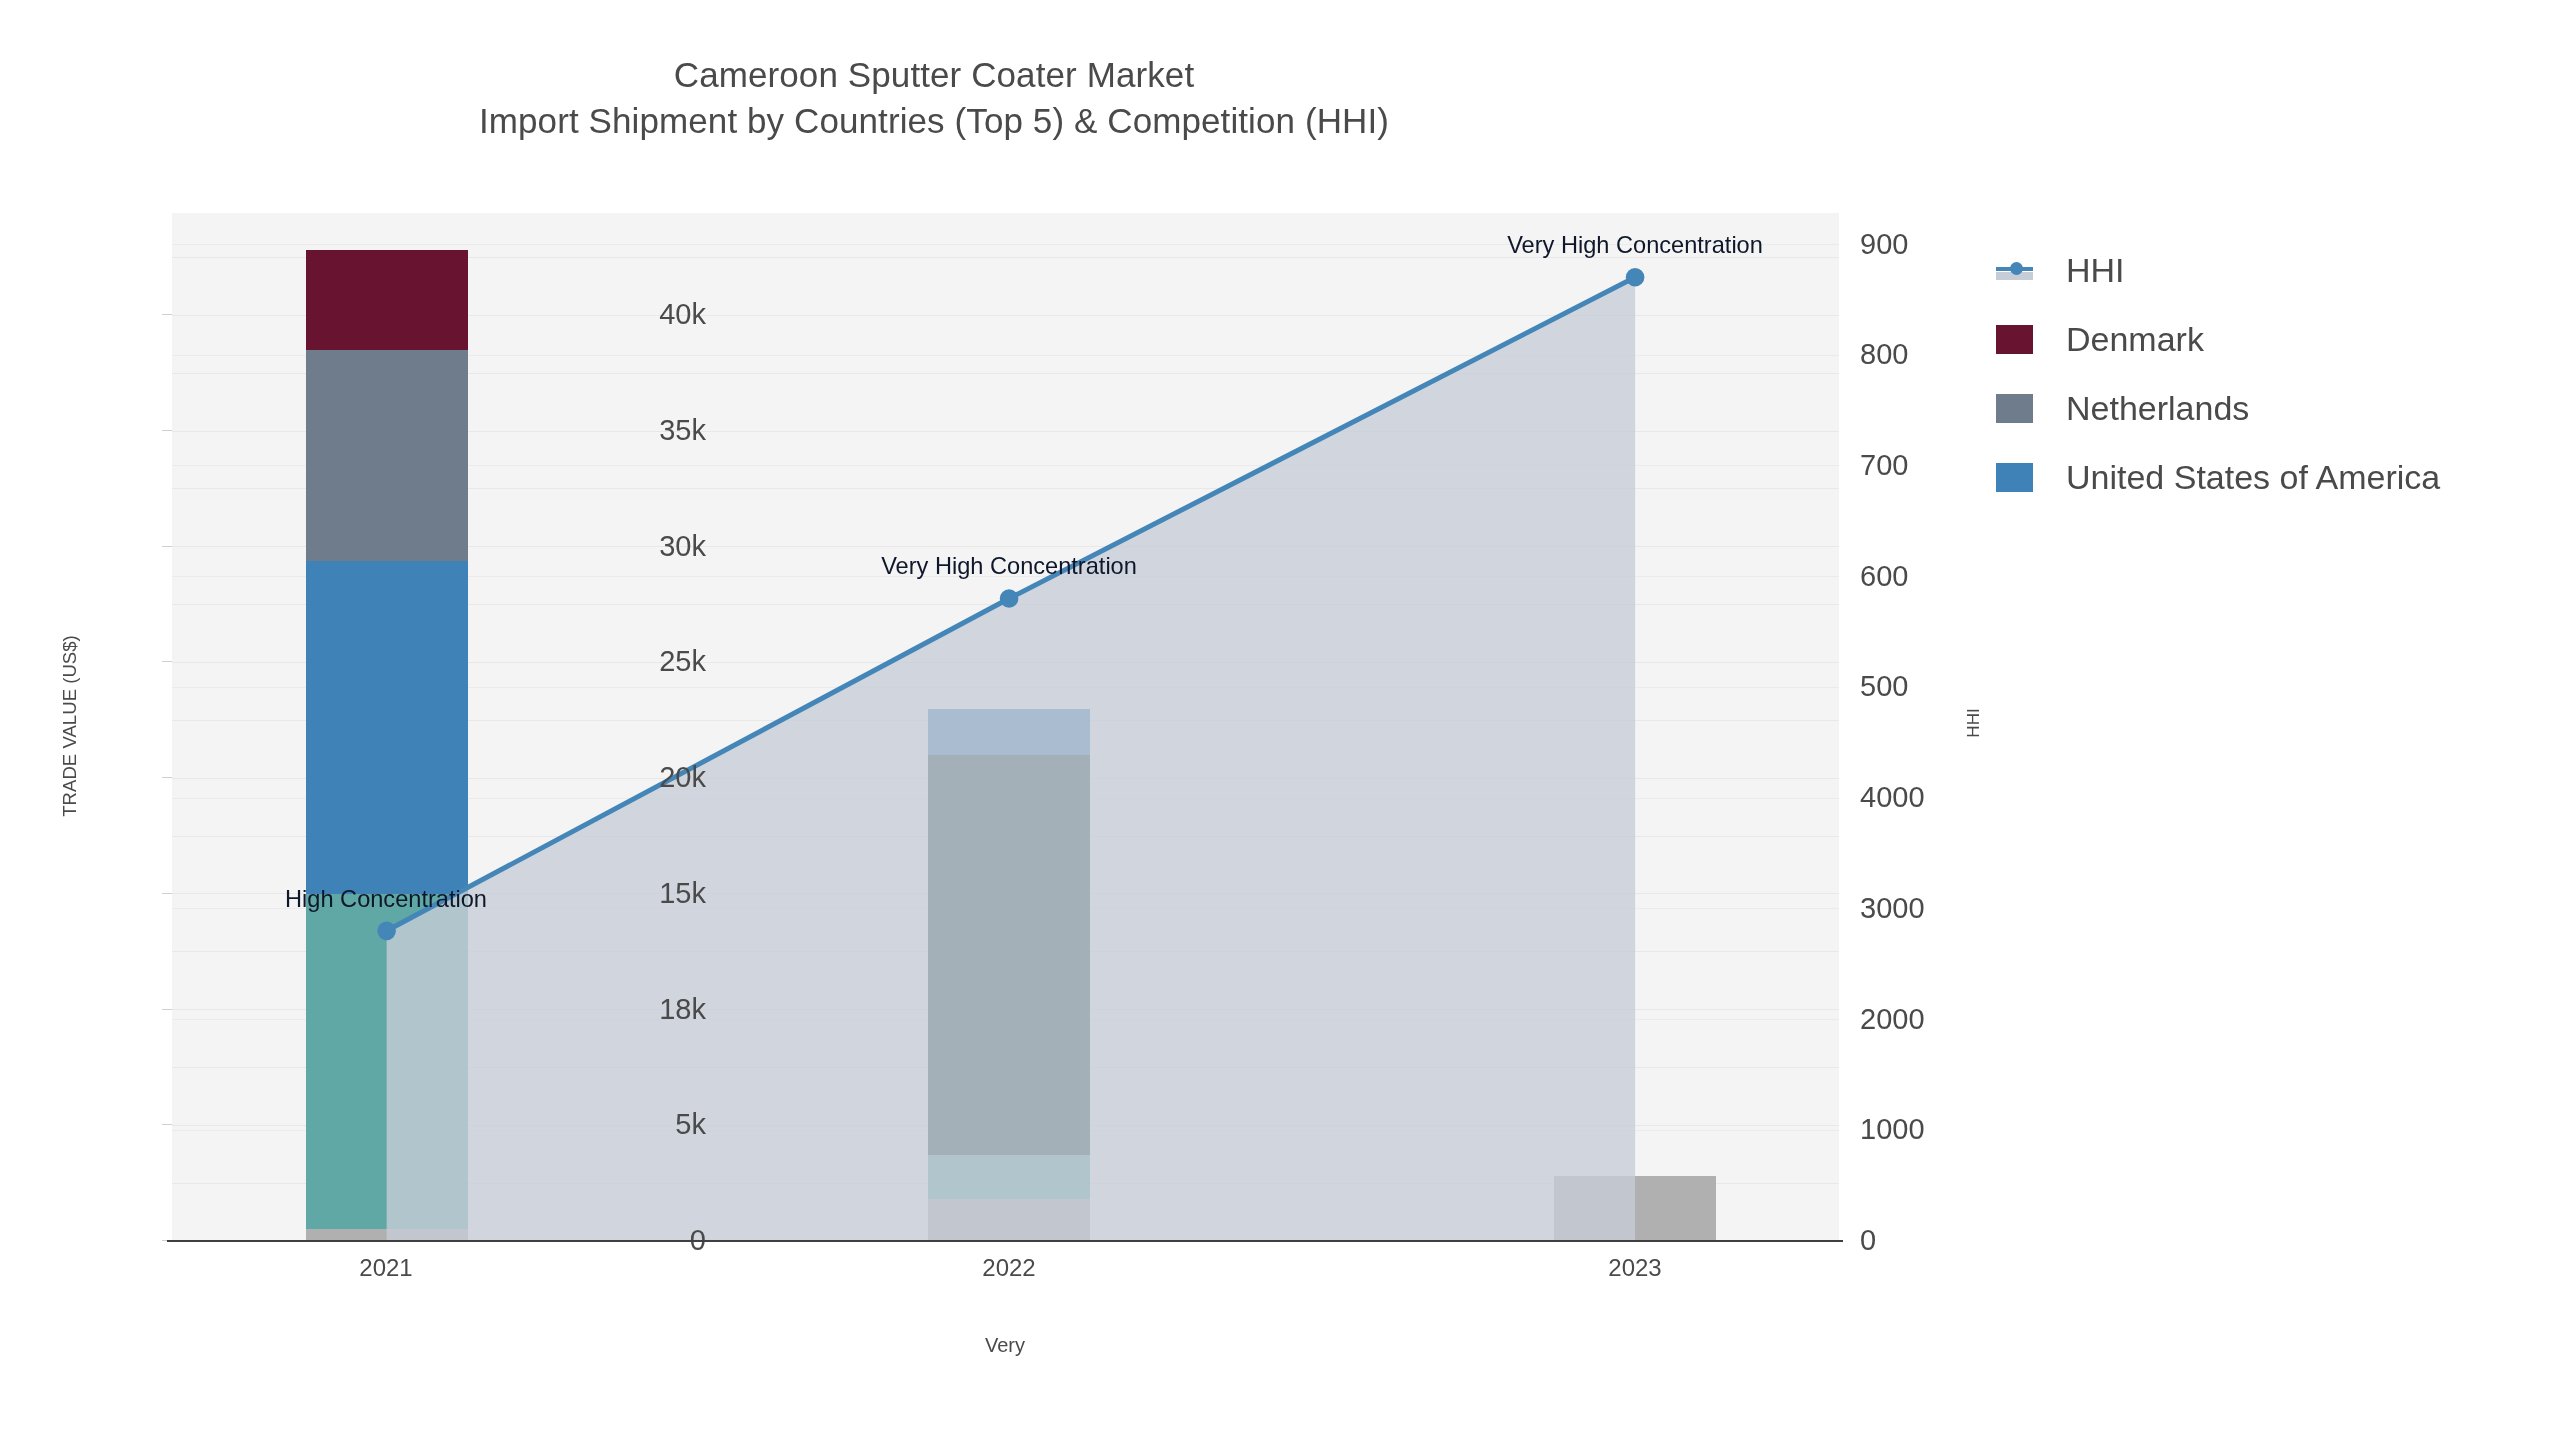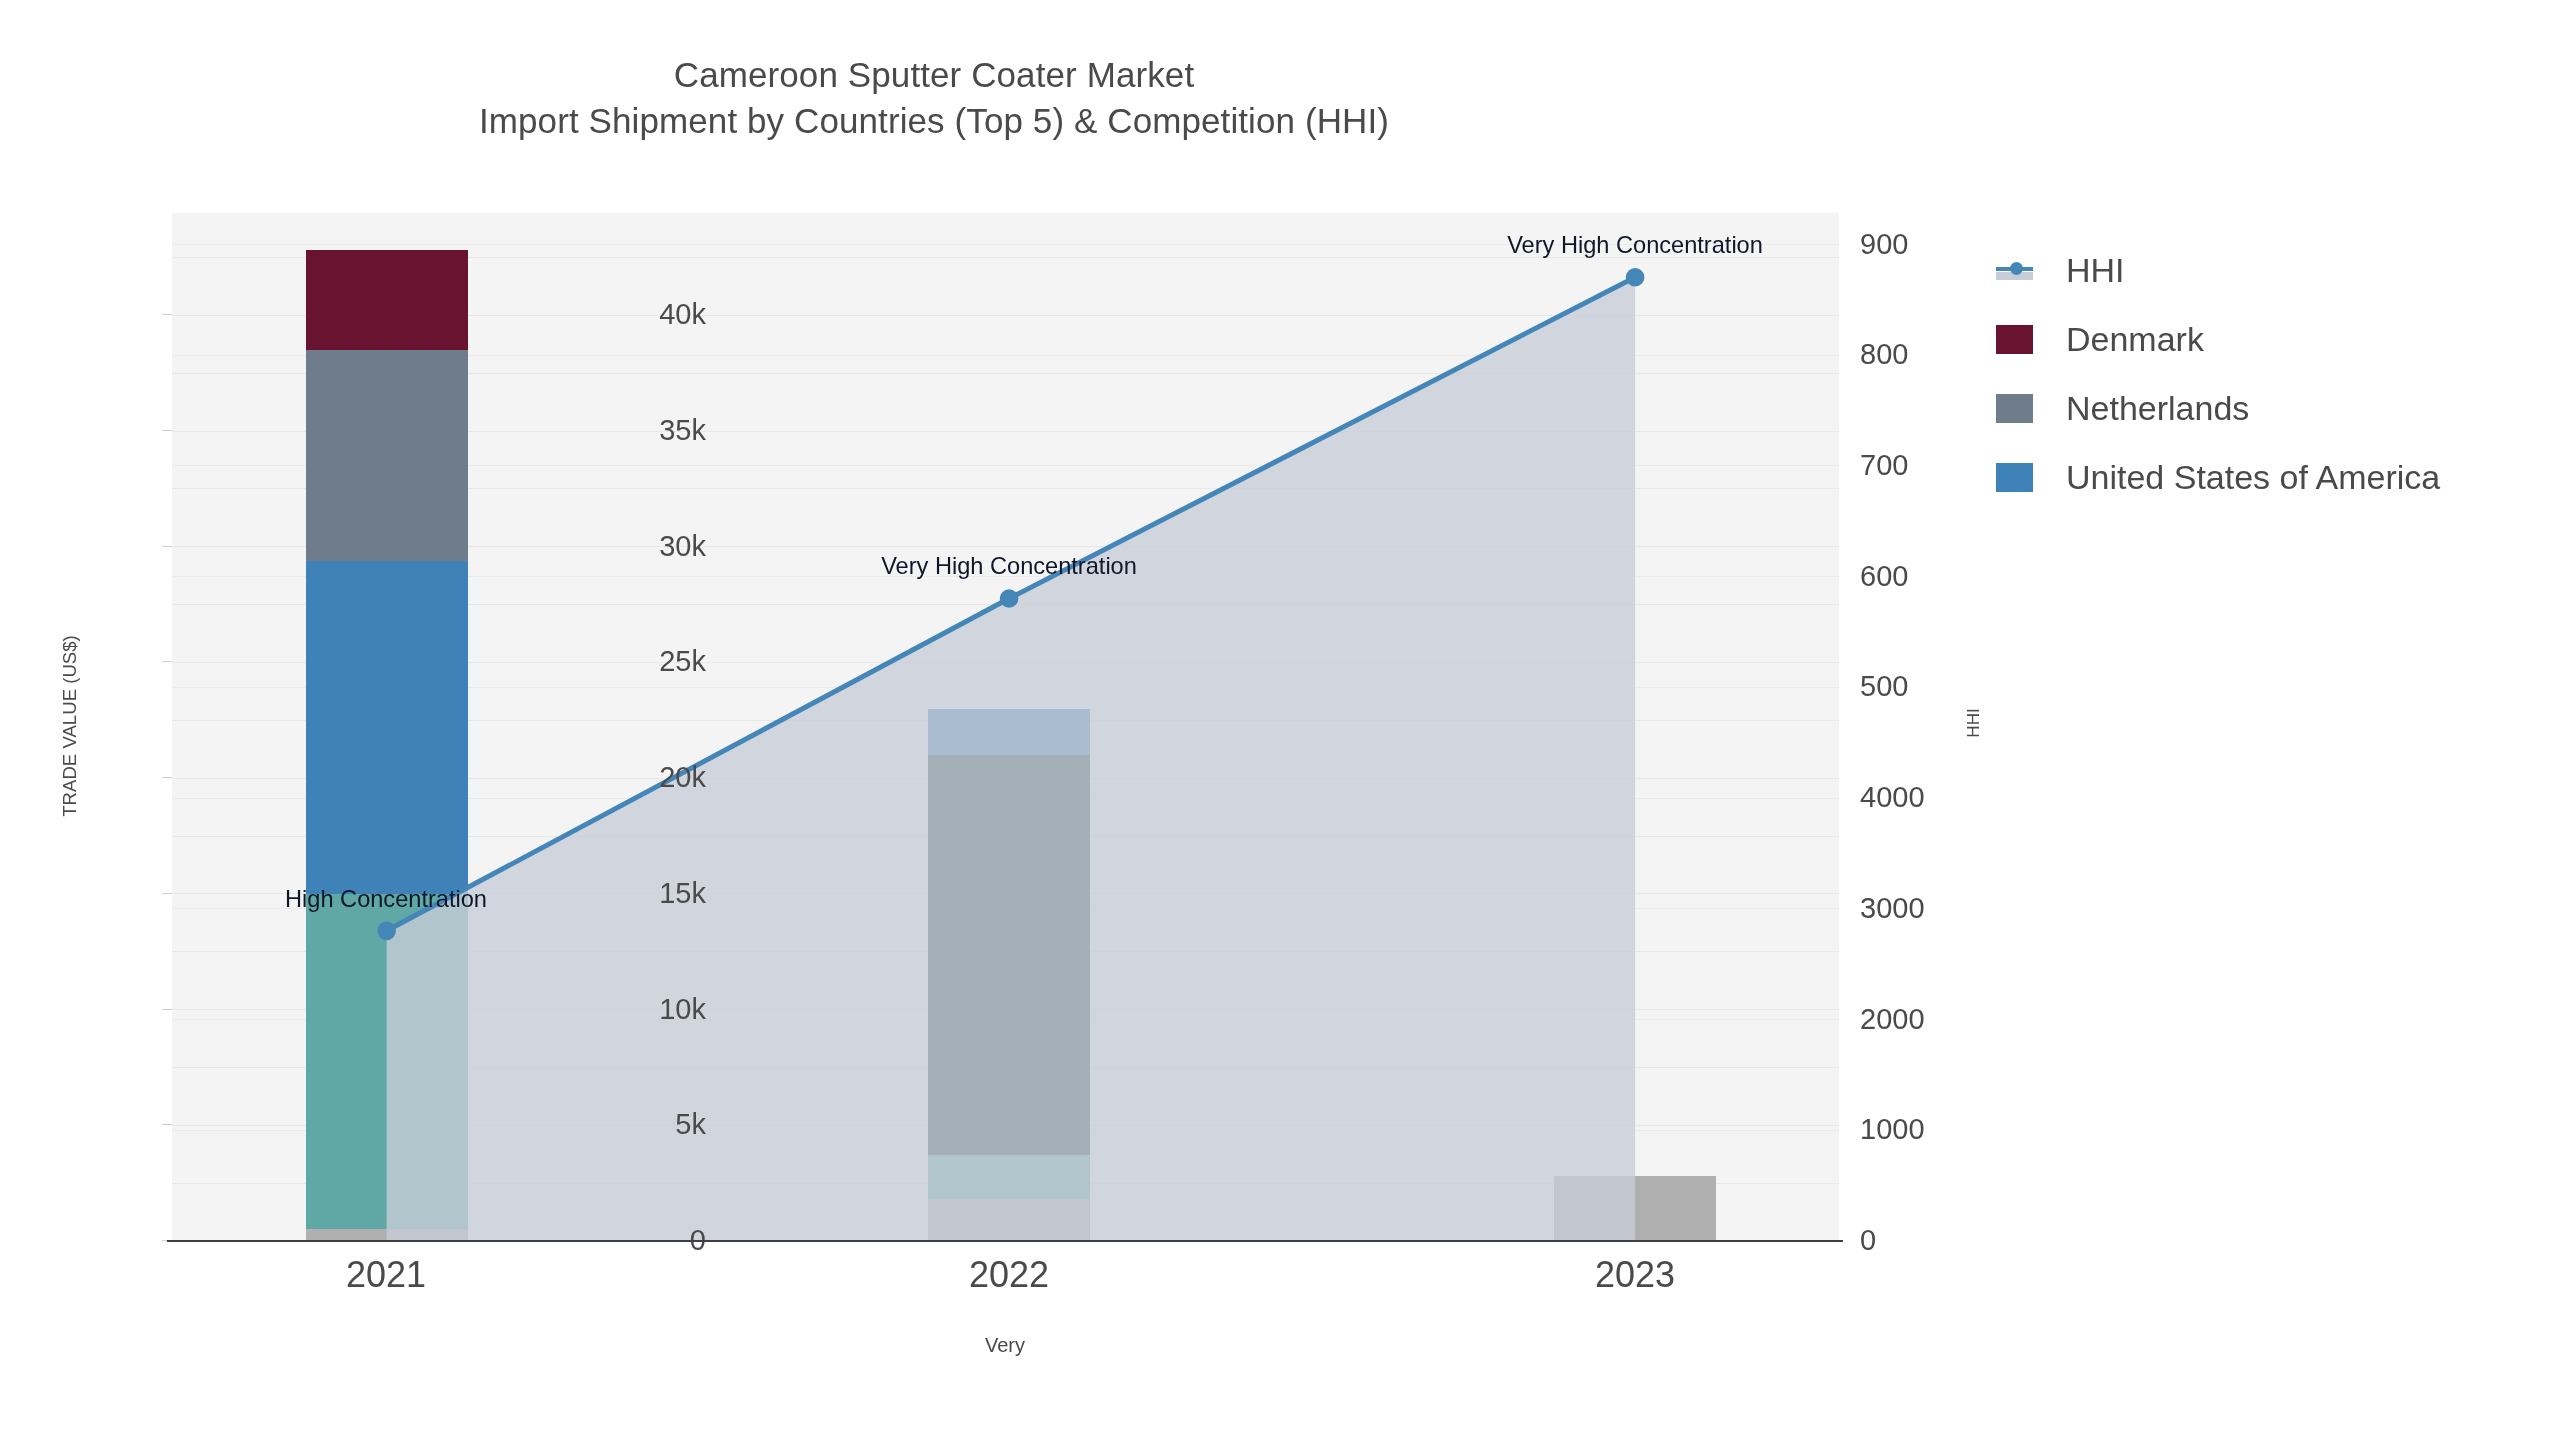--- a/index.html
+++ b/index.html
@@ -74,21 +74,21 @@
   #ylabel-right{
     position:absolute;left:1964px;top:723px;
     transform:rotate(-90deg) translate(-50%,0);
     transform-origin:0 0;
     font-size:17px;color:#4a4a4a;white-space:nowrap;
   }
 
   
   .xtick{
     position:absolute;top:1254px;
-    font-size:36px;color:#4a4a4a;
+    font-size:24px;color:#4a4a4a;
     transform:translateX(-50%);
     white-space:nowrap;
   }
   #xlabel{
     position:absolute;top:1334px;left:1005px;
     transform:translateX(-50%);
     font-size:20px;color:#4a4a4a;
   }
 
   
@@ -183,21 +183,21 @@
     <circle cx="300" cy="1002.7241379310344" r="13" fill="#4586b8"></circle>
     <circle cx="1170" cy="538.5" r="13" fill="#4586b8"></circle>
     <circle cx="2045" cy="89.75" r="13" fill="#4586b8"></circle>
   </svg>
 
 <div id="axis-marks">
     <div class="ytick" style="top: 1240px;">0</div>
     <div class="ytick-mark" style="top: 1240px;"></div>
     <div class="ytick" style="top: 1124px;">5k</div>
     <div class="ytick-mark" style="top: 1124px;"></div>
-    <div class="ytick" style="top: 1009px;">10k</div>
+    <div class="ytick" style="top: 1009px;">18k</div>
     <div class="ytick-mark" style="top: 1009px;"></div>
     <div class="ytick" style="top: 893px;">15k</div>
     <div class="ytick-mark" style="top: 893px;"></div>
     <div class="ytick" style="top: 777px;">20k</div>
     <div class="ytick-mark" style="top: 777px;"></div>
     <div class="ytick" style="top: 661px;">25k</div>
     <div class="ytick-mark" style="top: 661px;"></div>
     <div class="ytick" style="top: 546px;">30k</div>
     <div class="ytick-mark" style="top: 546px;"></div>
     <div class="ytick" style="top: 430px;">35k</div>

